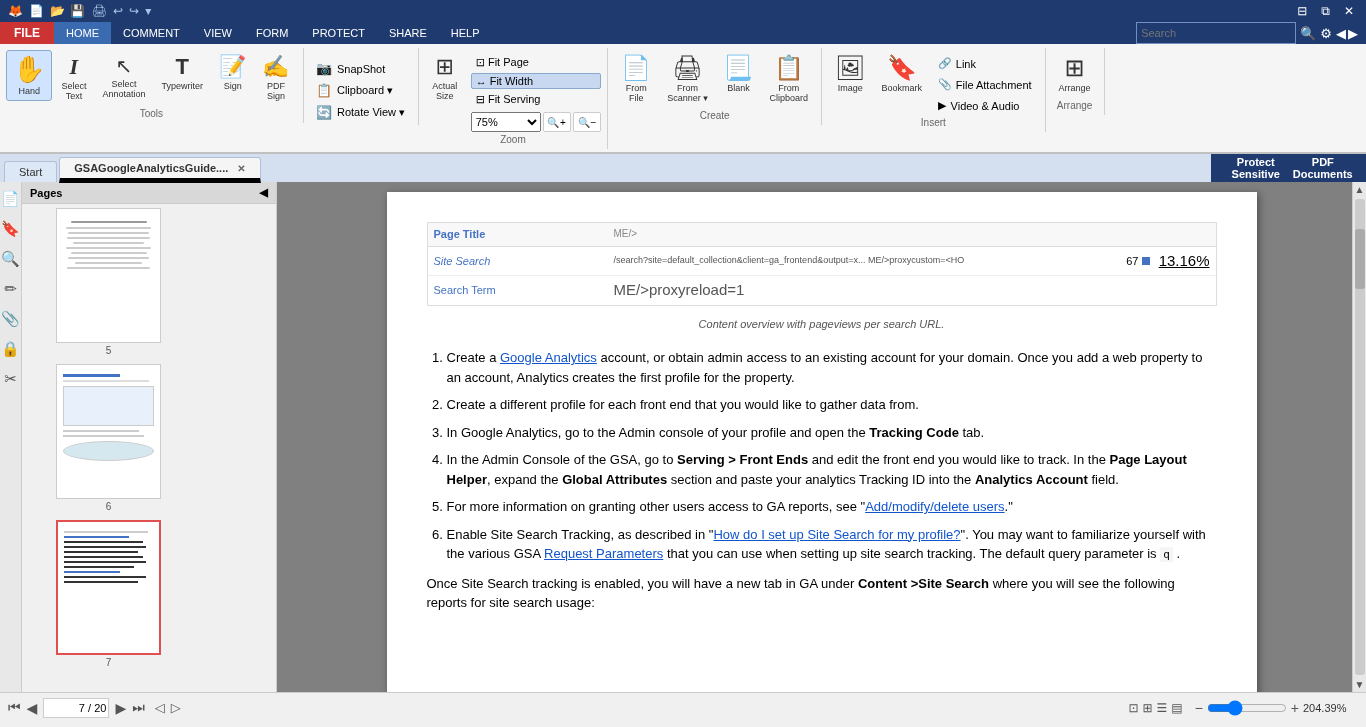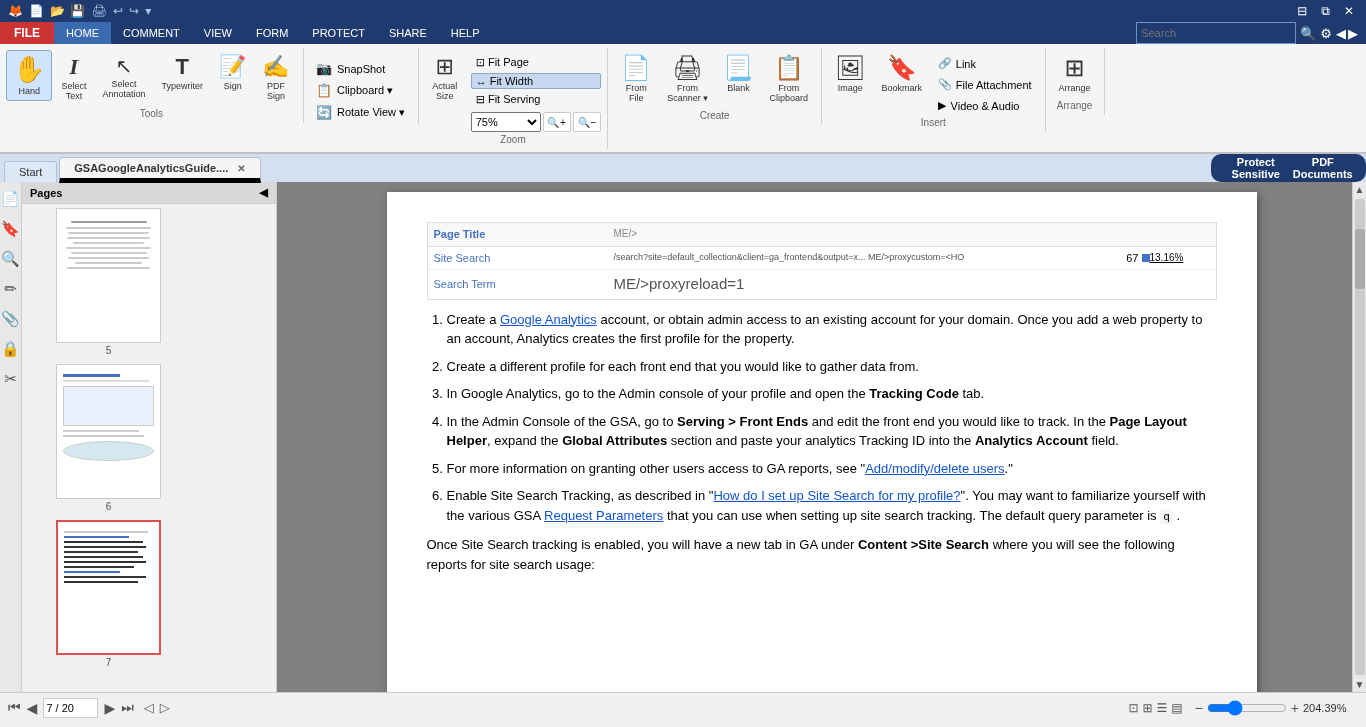--- a/index.html
+++ b/index.html
@@ -268,21 +268,21 @@
     <div class="tab">
       <span>Start</span>
     </div>
     <div class="tab active">
       <span>GSAGoogleAnalyticsGuide....</span>
       <span class="tab-close">✕</span>
     </div>
     <span style="margin-left:auto;padding:4px 8px;font-size:14px;cursor:pointer;color:#555;">▾</span>
   </div>
 
-  <div style="position:absolute;right:0;top:0;background:#1e3a6e;color:white;font-size:11px;padding:5px 12px;text-align:center;width:155px;height:28px;display:flex;align-items:center;justify-content:center;font-weight:bold;border-radius:10px;">
+  <div style="position:absolute;right:0;top:0;background:#1e3a6e;color:white;font-size:11px;padding:5px 12px;text-align:center;width:155px;height:28px;display:flex;align-items:center;justify-content:center;font-weight:bold;">
     <span>Protect Sensitive</span>&nbsp;
     <span>PDF Documents</span>
   </div>
 </div>
 
 <div style="display:flex;height:calc(727px - 22px - 25px - 112px - 28px - 30px);">
 
   <div class="left-sidebar">
     <span class="sidebar-icon active">📄</span>
     <span class="sidebar-icon">🔖</span>
@@ -365,31 +365,32 @@
       <div class="pdf-content">
 
         <div style="border:1px solid #ddd;margin-bottom:10px;font-size:11px;">
           <div style="display:flex;border-bottom:1px solid #ddd;background:#f8f8f8;padding:3px 6px;">
             <div style="width:180px;color:#4472c4;font-weight:bold;">Page Title</div>
             <div style="flex:1;color:#888;font-size:10px;">ME/&gt;</div>
             <div style="width:40px;"></div>
             <div style="width:60px;"></div>
           </div>
           <div style="display:flex;border-bottom:1px solid #eee;padding:3px 6px;align-items:center;">
-            <div style="width:180px;color:#4472c4;">Site Search</div>
+            <div style="width:180px;color:#4472c4;font-style:italic;">Site Search</div>
             <div style="flex:1;font-size:9px;color:#555;">/search?site=default_collection&amp;client=ga_frontend&amp;output=x... ME/&gt;proxycustom=&lt;HO</div>
             <div style="width:40px;text-align:right;font-size:11px;">67 <span style="display:inline-block;width:8px;height:8px;background:#4472c4;"></span></div>
-            <div style="width:60px;text-align:left;font-size:10px;text-decoration:underline;">13.16%</div>
+            <div style="width:60px;text-align:right;font-size:15px;text-decoration:underline;">13.16%</div>
           </div>
           <div style="display:flex;padding:3px 6px;align-items:center;">
             <div style="width:180px;color:#4472c4;">Search Term</div>
             <div style="flex:1;font-size:15px;color:#555;">ME/&gt;proxyreload=1</div>
           </div>
         </div>
 
+        <div class="pdf-caption">Content overview with pageviews per search URL.</div>
 
 
         <ol class="pdf-ol">
           <li>
             Create a <a href="#" class="pdf-link">Google Analytics</a> account, or obtain admin access to an existing account for your domain. Once you add a web property to an account, Analytics creates the first profile for the property.
           </li>
           <li>
             Create a different profile for each front end that you would like to gather data from.
           </li>
           <li>
@@ -421,21 +422,21 @@
       <div style="font-size:10px;color:#555;cursor:pointer;padding:2px;">▼</div>
     </div>
   </div>
 
 </div>
 
 <div class="bottom-bar">
   <div class="bottom-left">
     <span style="font-size:14px;cursor:pointer;color:#555;">⏮</span>
     <span style="font-size:14px;cursor:pointer;color:#555;">◀</span>
-    <input type="text" value="7 / 20" style="width: 55px; height: 20px; text-align: left; font-size: 11px; border: 1px solid rgb(204, 204, 204); padding: 0px 2px;">
+    <input type="text" value="7 / 20" style="width: 66px; height: 20px; text-align: right; font-size: 11px; border: 1px solid rgb(204, 204, 204); padding: 0px 2px;">
     <span style="font-size:14px;cursor:pointer;color:#555;">▶</span>
     <span style="font-size:14px;cursor:pointer;color:#555;">⏭</span>
     <span style="font-size:13px;cursor:pointer;color:#555;margin-left:4px;">◁</span>
     <span style="font-size:13px;cursor:pointer;color:#555;">▷</span>
   </div>
   <div class="bottom-right">
     <span style="font-size:12px;cursor:pointer;color:#555;">⊡</span>
     <span style="font-size:12px;cursor:pointer;color:#555;">⊞</span>
     <span style="font-size:12px;cursor:pointer;color:#555;">☰</span>
     <span style="font-size:12px;cursor:pointer;color:#555;">▤</span>

